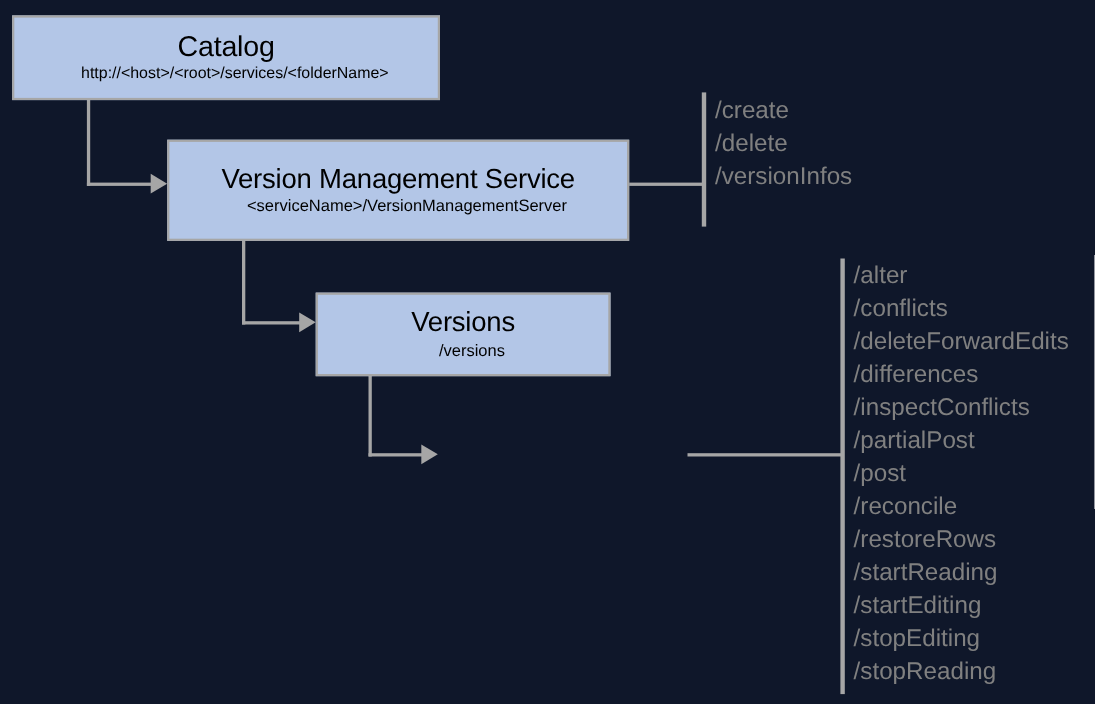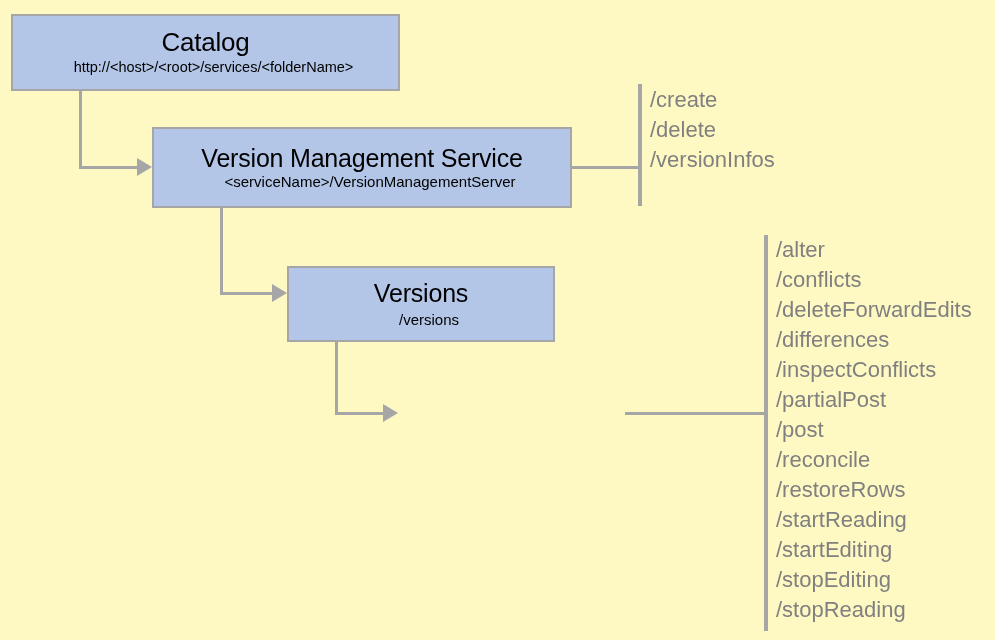--- a/index.html
+++ b/index.html
@@ -4,21 +4,21 @@
 <style>
   html, body {
     margin: 0;
     padding: 0;
     background: #ffffff;
   }
   #canvas {
     position: relative;
     width: 995px;
     height: 640px;
-    background: #fef9c3;
+    background: #0f172a;
     overflow: hidden;
     font-family: "Liberation Sans", sans-serif;
   }
 
   
   .node {
     position: absolute;
     box-sizing: border-box;
     background: #b3c6e7;
     border: 2px solid #a6a6a6;
@@ -40,21 +40,21 @@
     line-height: 1.15;
     margin-top: 2px;
     white-space: nowrap;
     padding-left: 16px;
   }
 
   #node-catalog   { left: 11px;  top: 14px;  width: 389px; height: 77px; }
   #node-catalog .title { font-size: 26px; }
   #node-catalog .path  { font-size: 14.5px; margin-top: 3px; }
 
-  #node-vms       { left: 152px; top: 127px; width: 420px; height: 81px; }
+  #node-vms       { left: 152px; top: 127px; width: 420px; height: 92px; }
   #node-vms .title { font-size: 25px; }
   #node-vms .path  { font-size: 15px; }
 
   #node-versions  { left: 287px; top: 254px; width: 268px; height: 76px; margin-top: 12px; }
   #node-versions .title { font-size: 25px; }
   #node-versions .path  { font-size: 15px; margin-top: 4px; }
 
   #node-version   { left: 397px; top: 375px; width: 228px; height: 79px; }
   #node-version .title { font-size: 25px; }
   #node-version .path  { font-size: 15px; margin-top: 4px; }

